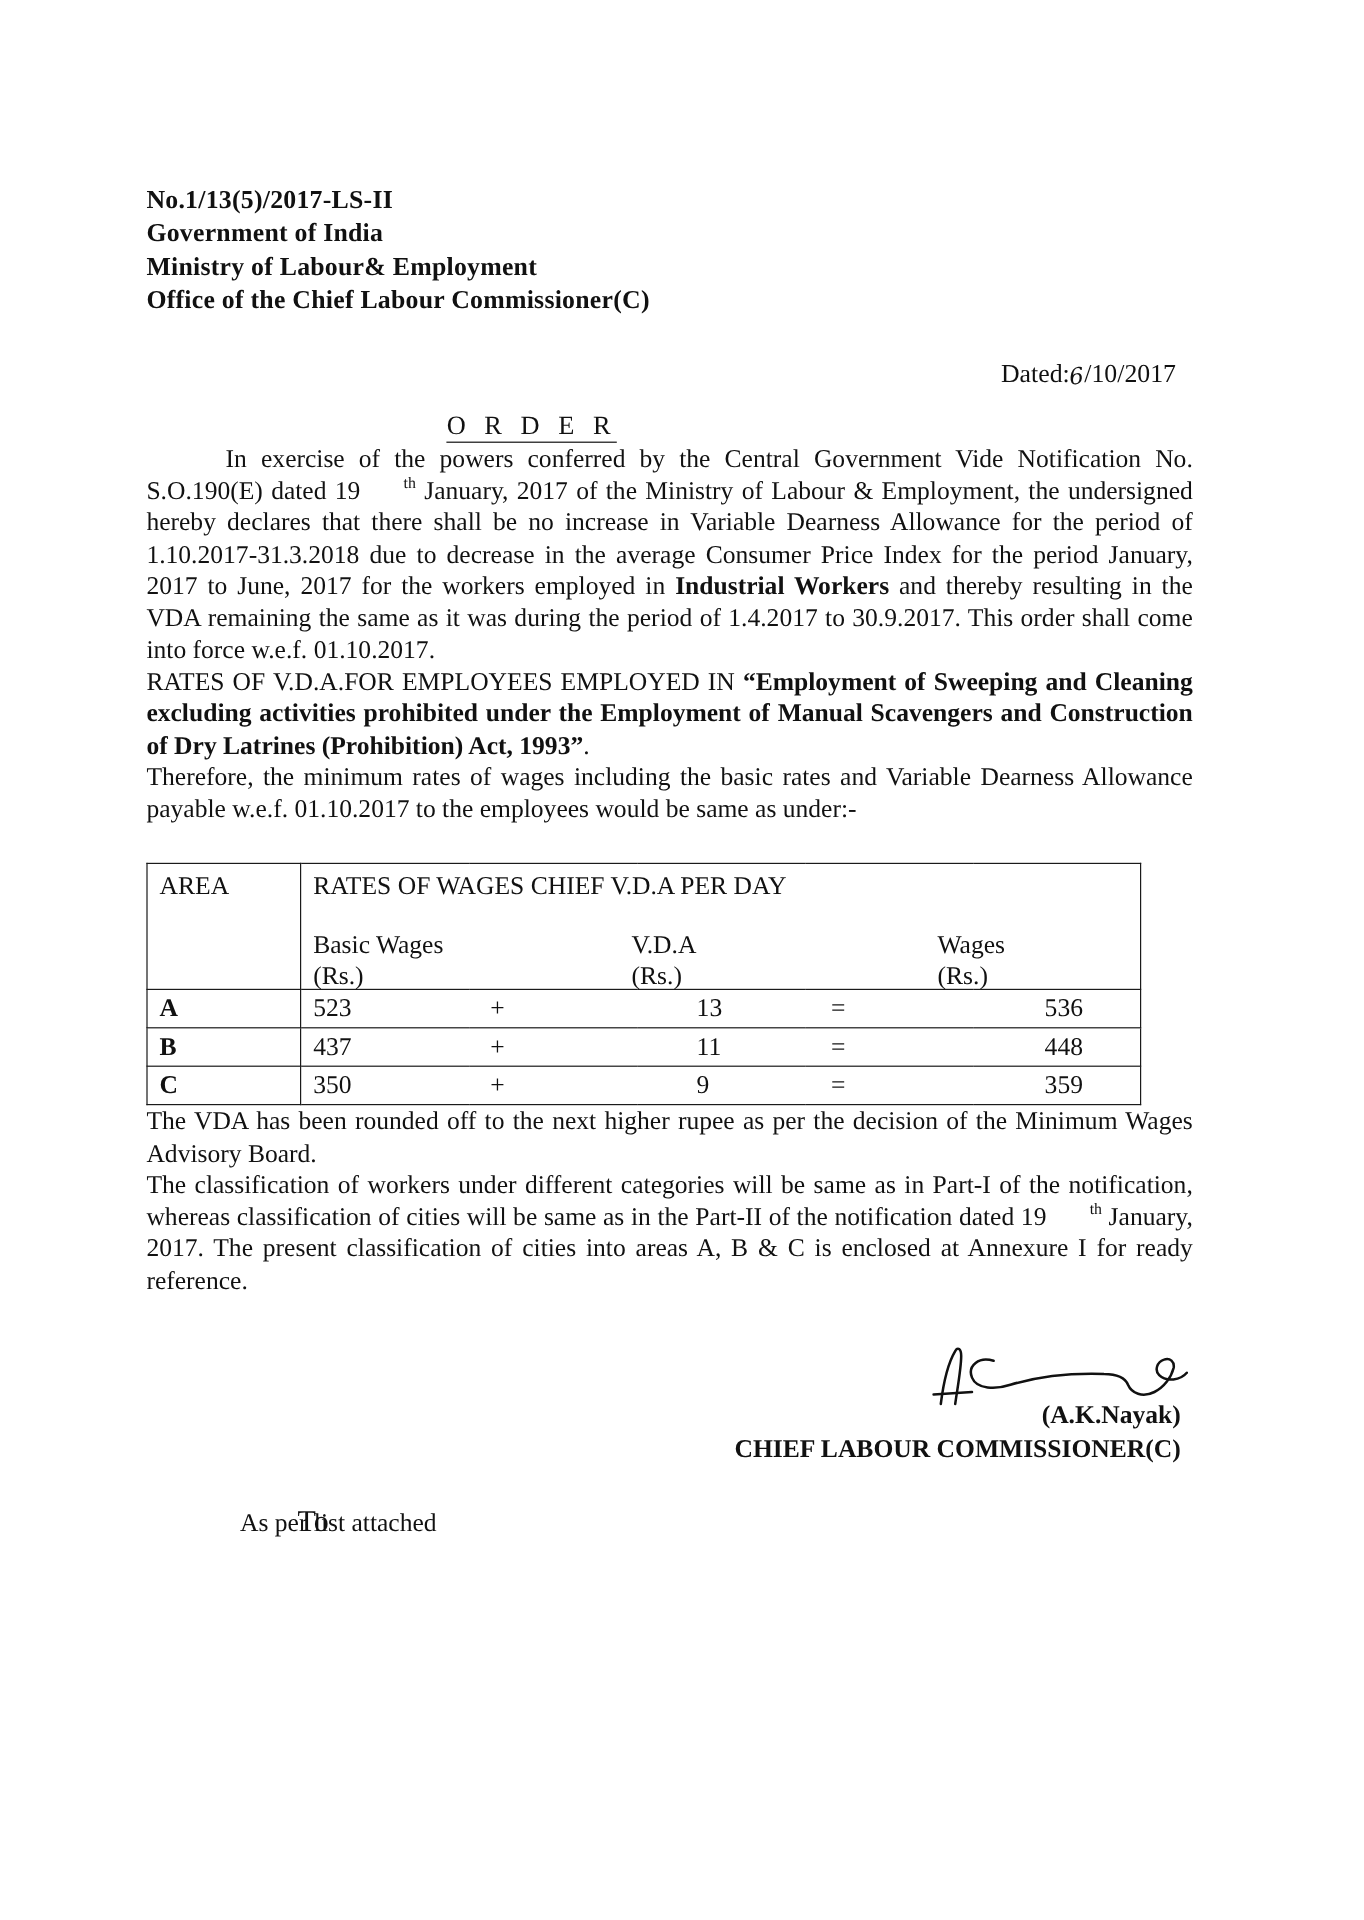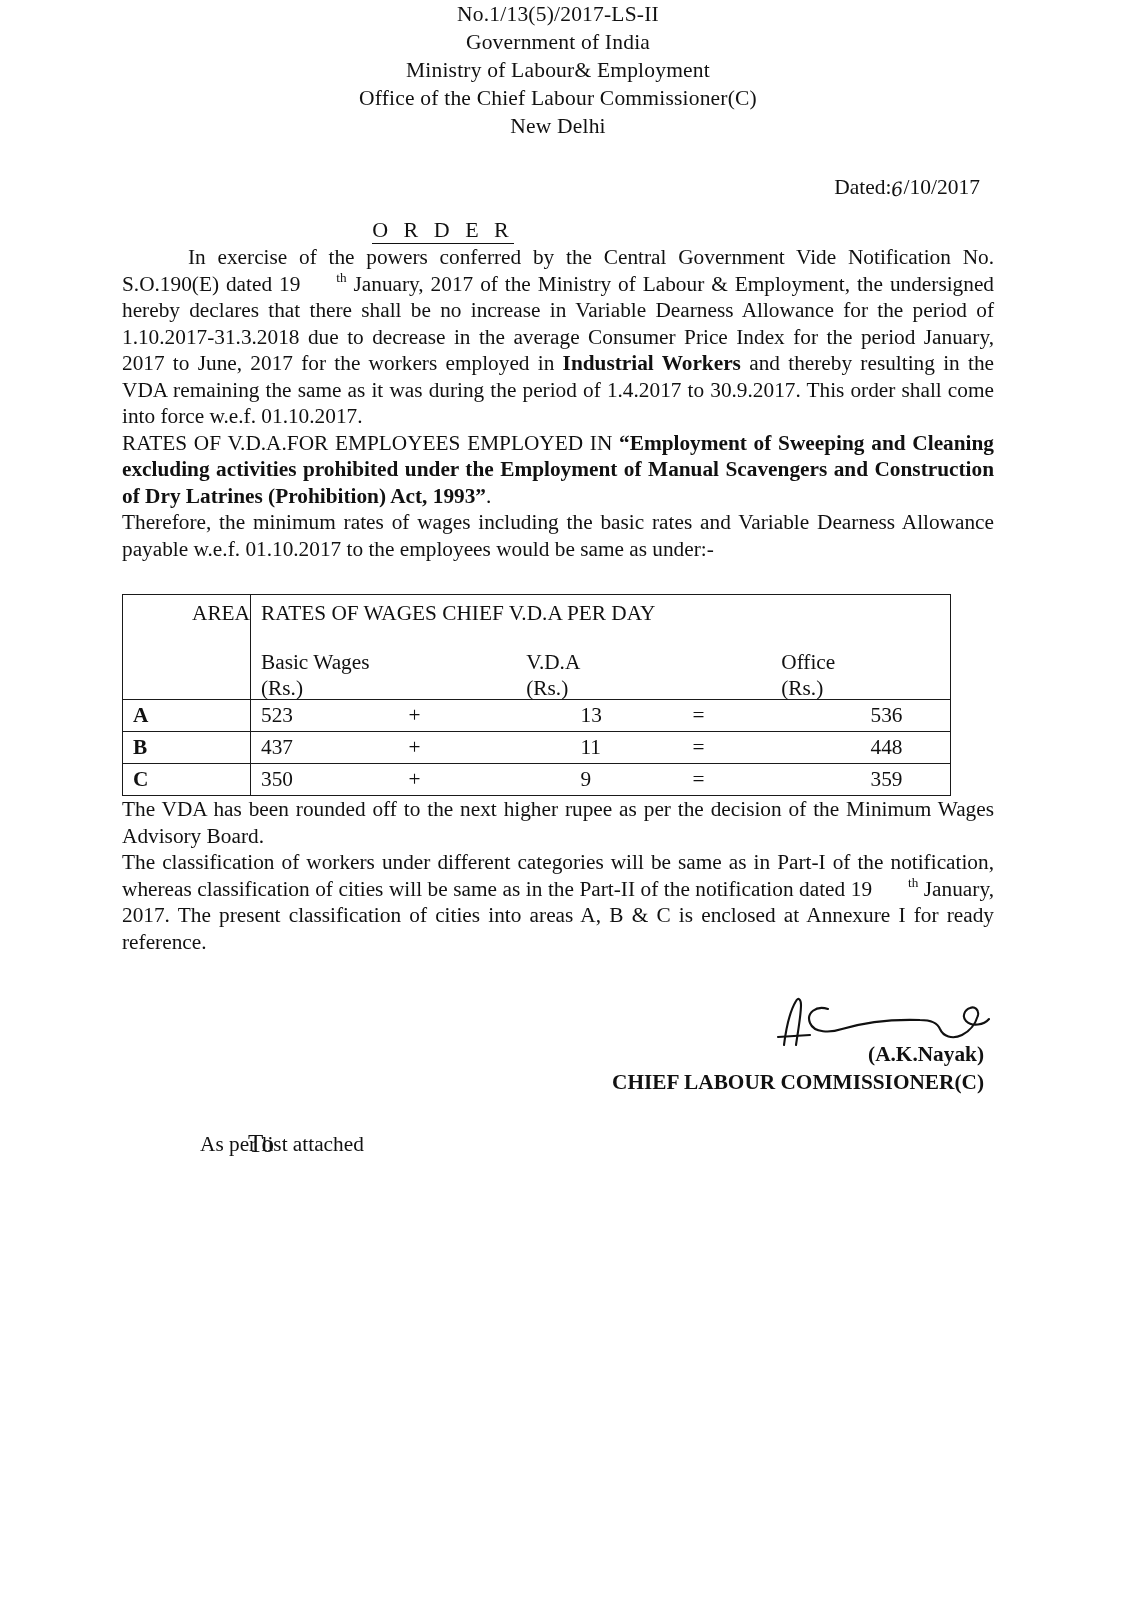--- a/index.html
+++ b/index.html
@@ -21,24 +21,25 @@
   }
   .content {
     position: absolute;
     left: 122px;
     top: 0;
     width: 872px;
   }
 
   
   .letterhead {
-    text-align: center;
+    margin-top: 152px;
     font-size: 21.5px;
     line-height: 28px;
     letter-spacing: 0.2px;
+    font-weight: bold;
   }
   .letterhead div { white-space: pre; }
 
   
   .date-row {
     margin-top: 34px;
     text-align: right;
     font-size: 21.5px;
     line-height: 26px;
     padding-right: 14px;
@@ -88,21 +89,21 @@
     width: 829px;
     border-collapse: collapse;
     font-size: 21.3px;
     table-layout: fixed;
   }
   table.wages td {
     border: 1.4px solid #1a1a1a;
     padding: 0;
     vertical-align: top;
   }
-  .cell-pad { padding: 5px 0 4px 10px; text-align: right; }
+  .cell-pad { padding: 5px 0 4px 10px; }
   .area-col { width: 127px; }
   .c-basic  { width: 230px; }
   .c-op1    { width: 120px; }
   .c-vda    { width: 150px; }
   .c-op2    { width: 110px; }
   .c-total  { width: 222px; }
 
   .hdr-title { font-size: 21.3px; line-height: 26px; }
   .hdr-block { height: 104px; position: relative; }
   .hdr-inner {
@@ -182,21 +183,20 @@
 <body>
 
 <div class="page">
   <div class="content">
 
     <div class="letterhead">
       <div>No.1/13(5)/2017-LS-II</div>
       <div>Government of India</div>
       <div>Ministry of Labour&amp; Employment</div>
       <div>Office of the Chief Labour Commissioner(C)</div>
-      <div>New Delhi</div>
     </div>
 
     <div class="date-row">
       <span>Dated:</span><span class="handwritten">6</span><span>/10/2017</span>
     </div>
 
     <div class="order-heading-wrap">
       <span class="order-heading">O R D E R</span>
     </div>
 
@@ -218,21 +218,21 @@
               <div class="hdr-cols">
                 <div class="hc1">
                   <span>Basic  Wages</span>
                   <span>(Rs.)</span>
                 </div>
                 <div class="hc2">
                   <span>V.D.A</span>
                   <span>(Rs.)</span>
                 </div>
                 <div class="hc3">
-                  <span>Office</span>
+                  <span>Wages</span>
                   <span>(Rs.)</span>
                 </div>
               </div>
             </div>
           </td>
         </tr>
 
         <tr>
           <td class="area-col">
             <div class="row-area">A</div>

